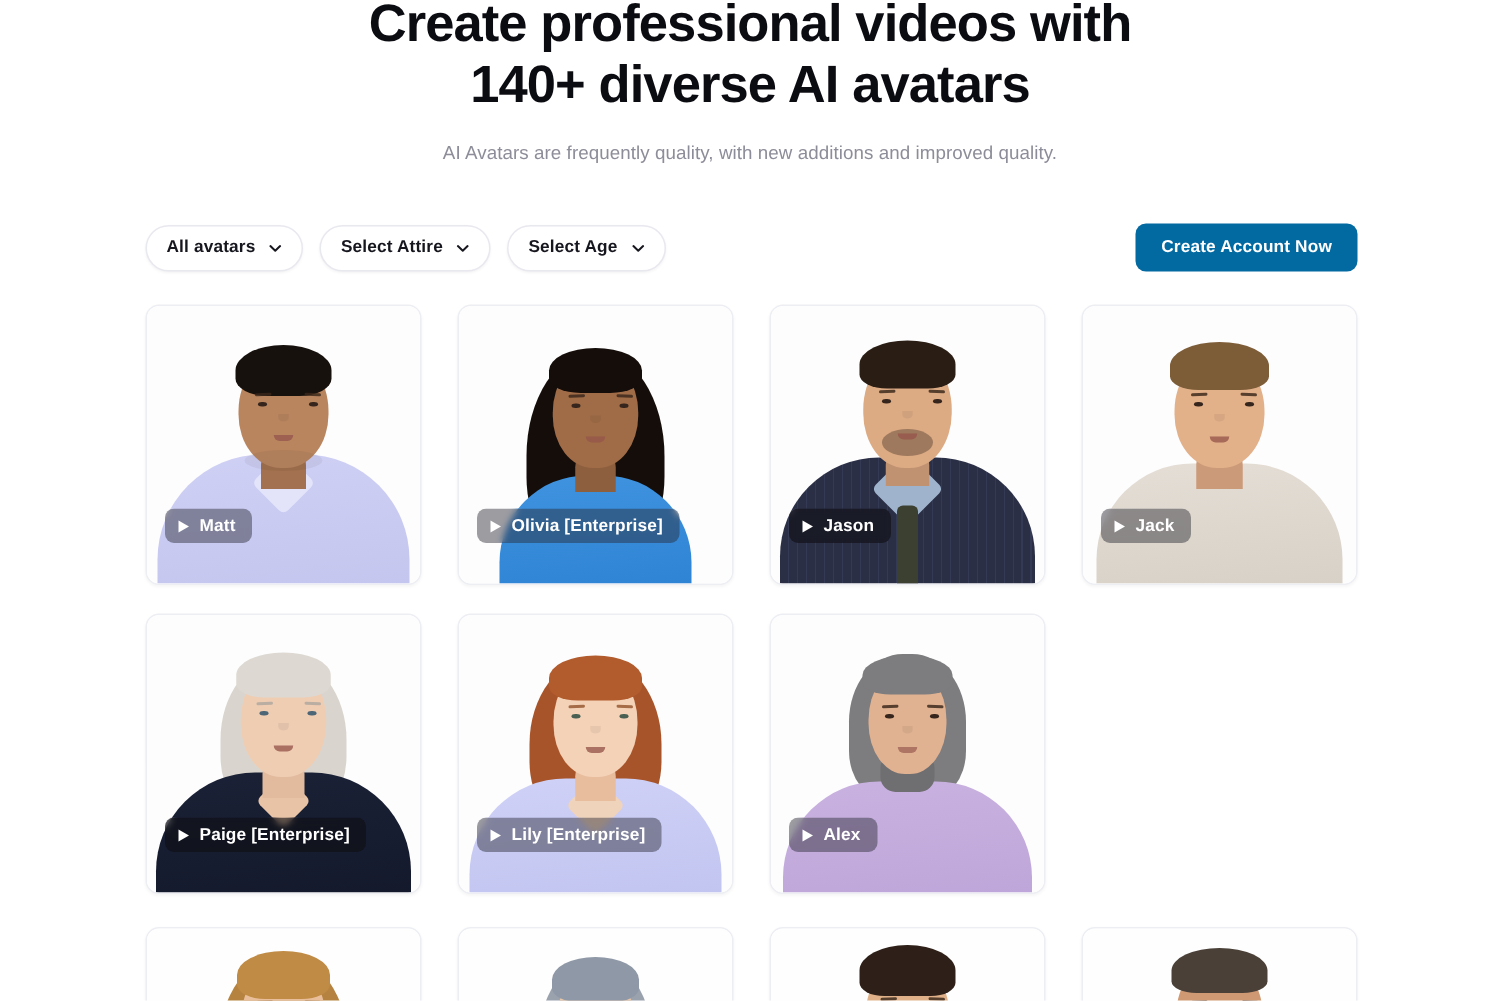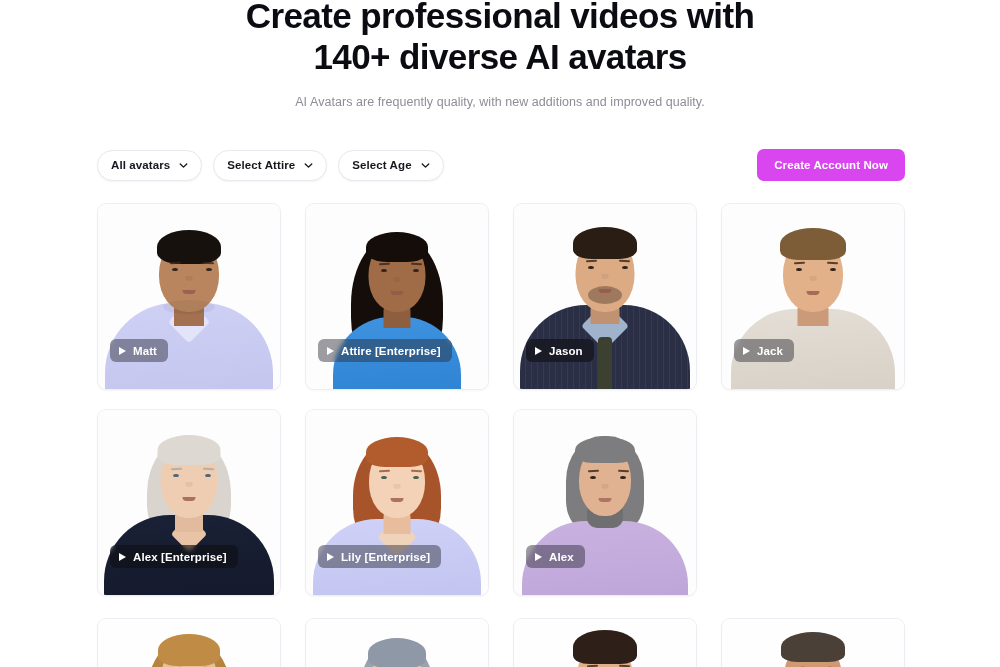--- a/index.html
+++ b/index.html
@@ -89,21 +89,21 @@
   }
   .chev svg { display: block; }
 
   .spacer { flex: 1 1 auto; }
 
   .cta-btn {
     height: 32px;
     padding: 0 17px;
     border: none;
     border-radius: 7px;
-    background: #d946ef;
+    background: #0369a1;
     color: #ffffff;
     font-family: "Liberation Sans", sans-serif;
     font-size: 11.5px;
     font-weight: 700;
     letter-spacing: 0.1px;
     cursor: pointer;
     white-space: nowrap;
     display: flex;
     align-items: center;
   }
@@ -330,21 +330,21 @@
           <div class="brow" style="left:73px;top:59px;transform:rotate(-3deg)"></div>
           <div class="brow" style="left:105px;top:59px;transform:rotate(3deg)"></div>
           <div class="eye" style="left:75px;top:65px"></div>
           <div class="eye" style="left:107px;top:65px"></div>
           <div class="nose" style="top:73px"></div>
           <div class="mouth" style="top:87px"></div>
         </div>
       </div>
       <div class="name-badge">
         <span class="play-tri"></span>
-        <span>Attire [Enterprise]</span>
+        <span>Olivia [Enterprise]</span>
       </div>
     </div>
 
     <div class="card">
       <div class="card-photo">
         <div class="av">
           <div class="bg" style="background:#fdfdfd"></div>
           <div class="torso" style="width:170px;height:84px;background:repeating-linear-gradient(90deg,#2b2f46 0 5px,#353a54 5px 6px);border-radius:66px 66px 0 0"></div>
           <div class="collarV" style="bottom:46px;width:34px;height:34px;background:#9fb4cc"></div>
           <div class="torso" style="width:14px;height:52px;background:#3c4031;border-radius:4px 4px 0 0;bottom:0"></div>
@@ -401,21 +401,21 @@
           <div class="brow" style="left:73px;top:58px;background:rgba(180,170,160,0.9);transform:rotate(-3deg)"></div>
           <div class="brow" style="left:105px;top:58px;background:rgba(180,170,160,0.9);transform:rotate(3deg)"></div>
           <div class="eye" style="left:75px;top:64px;background:#4c6577"></div>
           <div class="eye" style="left:107px;top:64px;background:#4c6577"></div>
           <div class="nose" style="top:72px"></div>
           <div class="mouth" style="top:87px"></div>
         </div>
       </div>
       <div class="name-badge dark">
         <span class="play-tri"></span>
-        <span>Alex [Enterprise]</span>
+        <span>Paige [Enterprise]</span>
       </div>
     </div>
 
     <div class="card">
       <div class="card-photo">
         <div class="av">
           <div class="bg" style="background:#fdfdfd"></div>
           <div class="hair-back" style="top:28px;width:88px;height:116px;background:#a8542a"></div>
           <div class="torso" style="width:168px;height:76px;background:linear-gradient(175deg,#cfd1f7,#c2c5f0);border-radius:64px 64px 0 0"></div>
           <div class="collarV" style="bottom:44px;width:28px;height:28px;background:#f0d3bb"></div>

